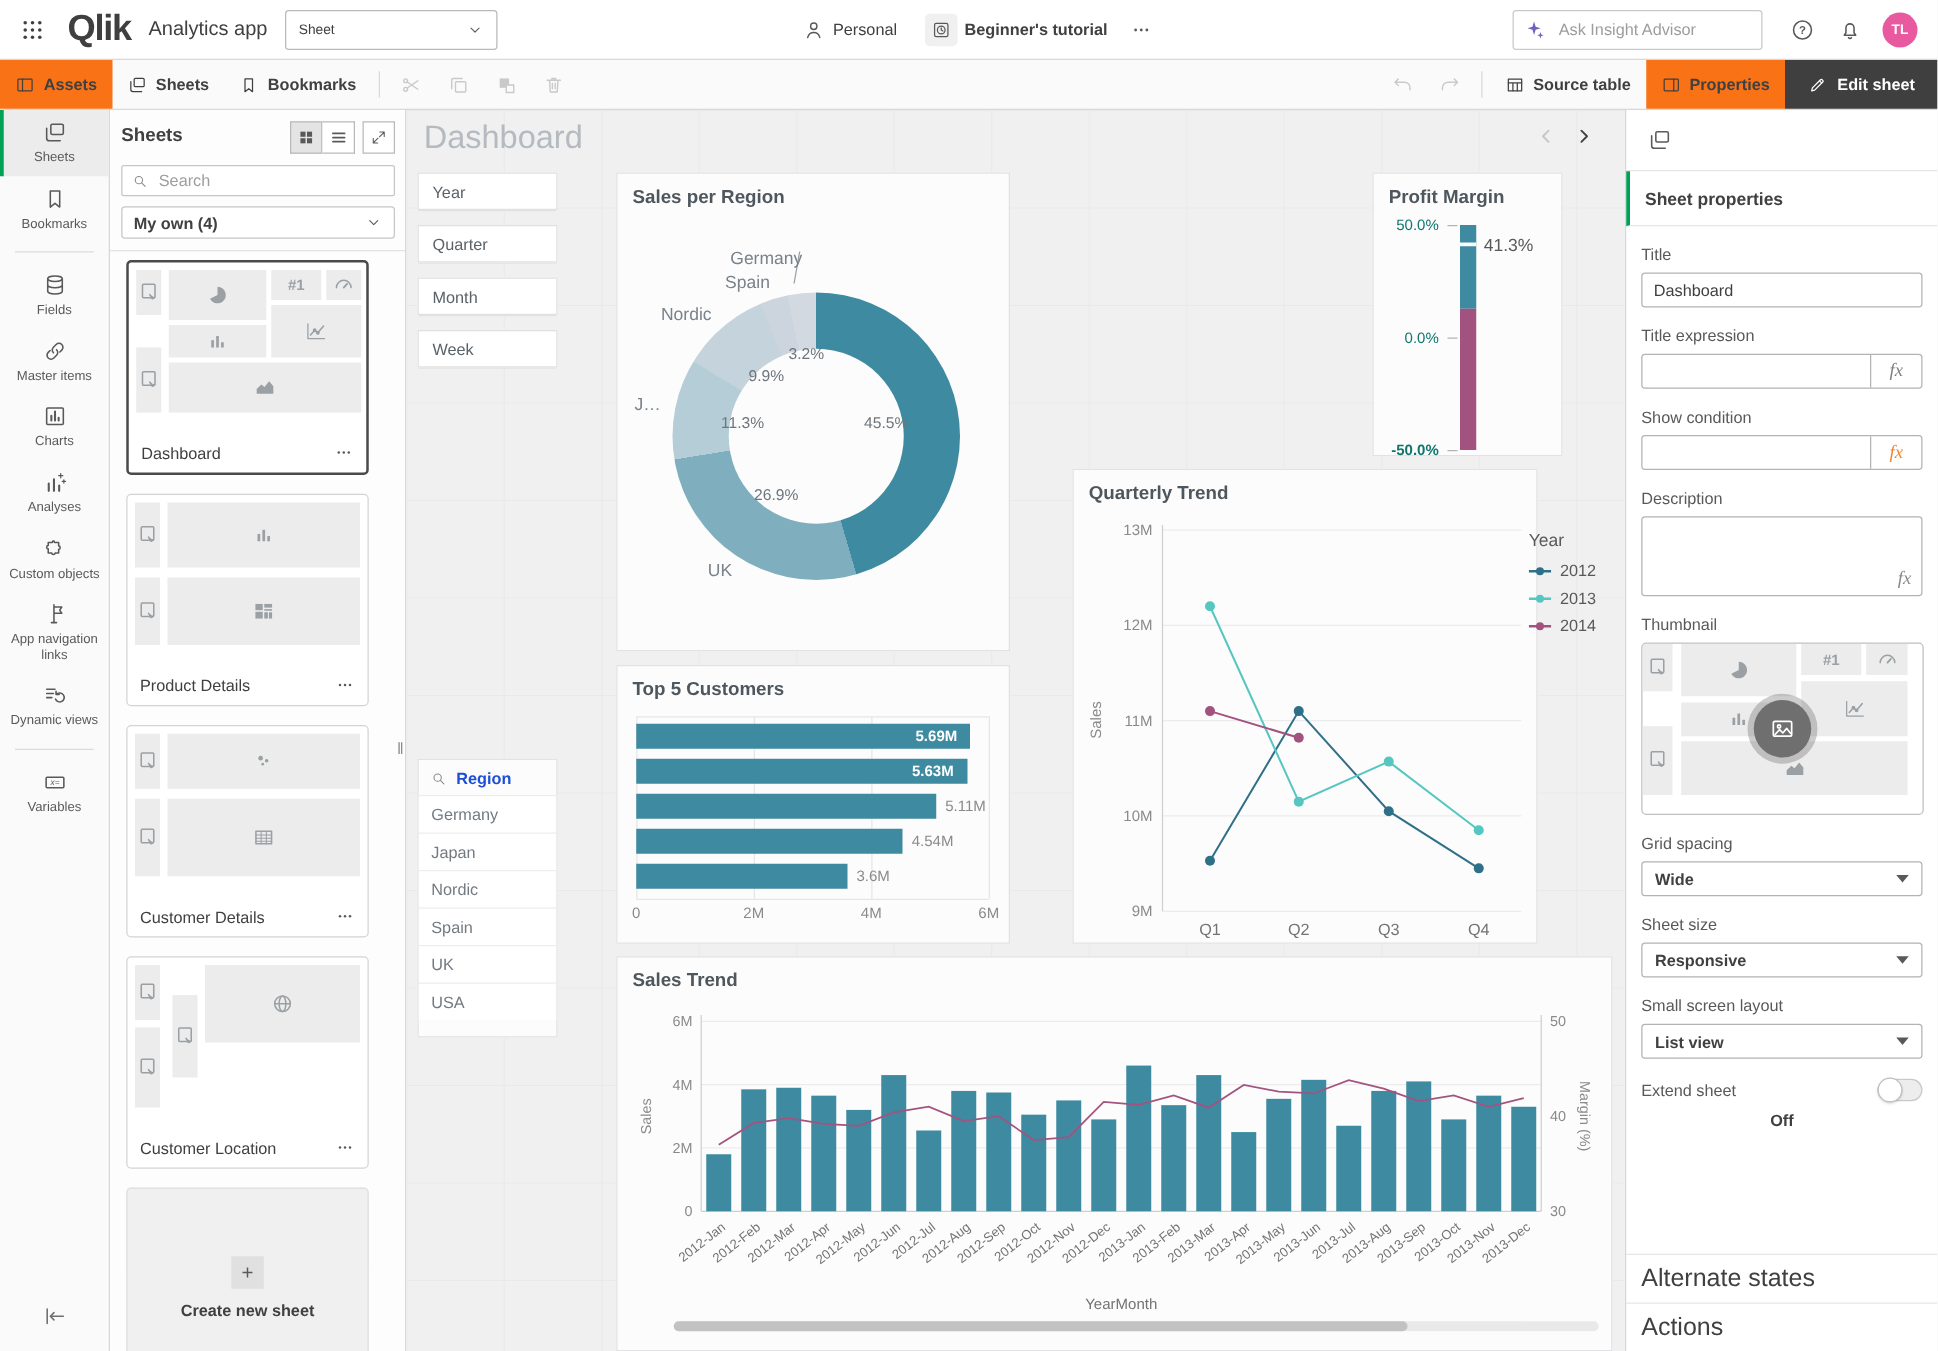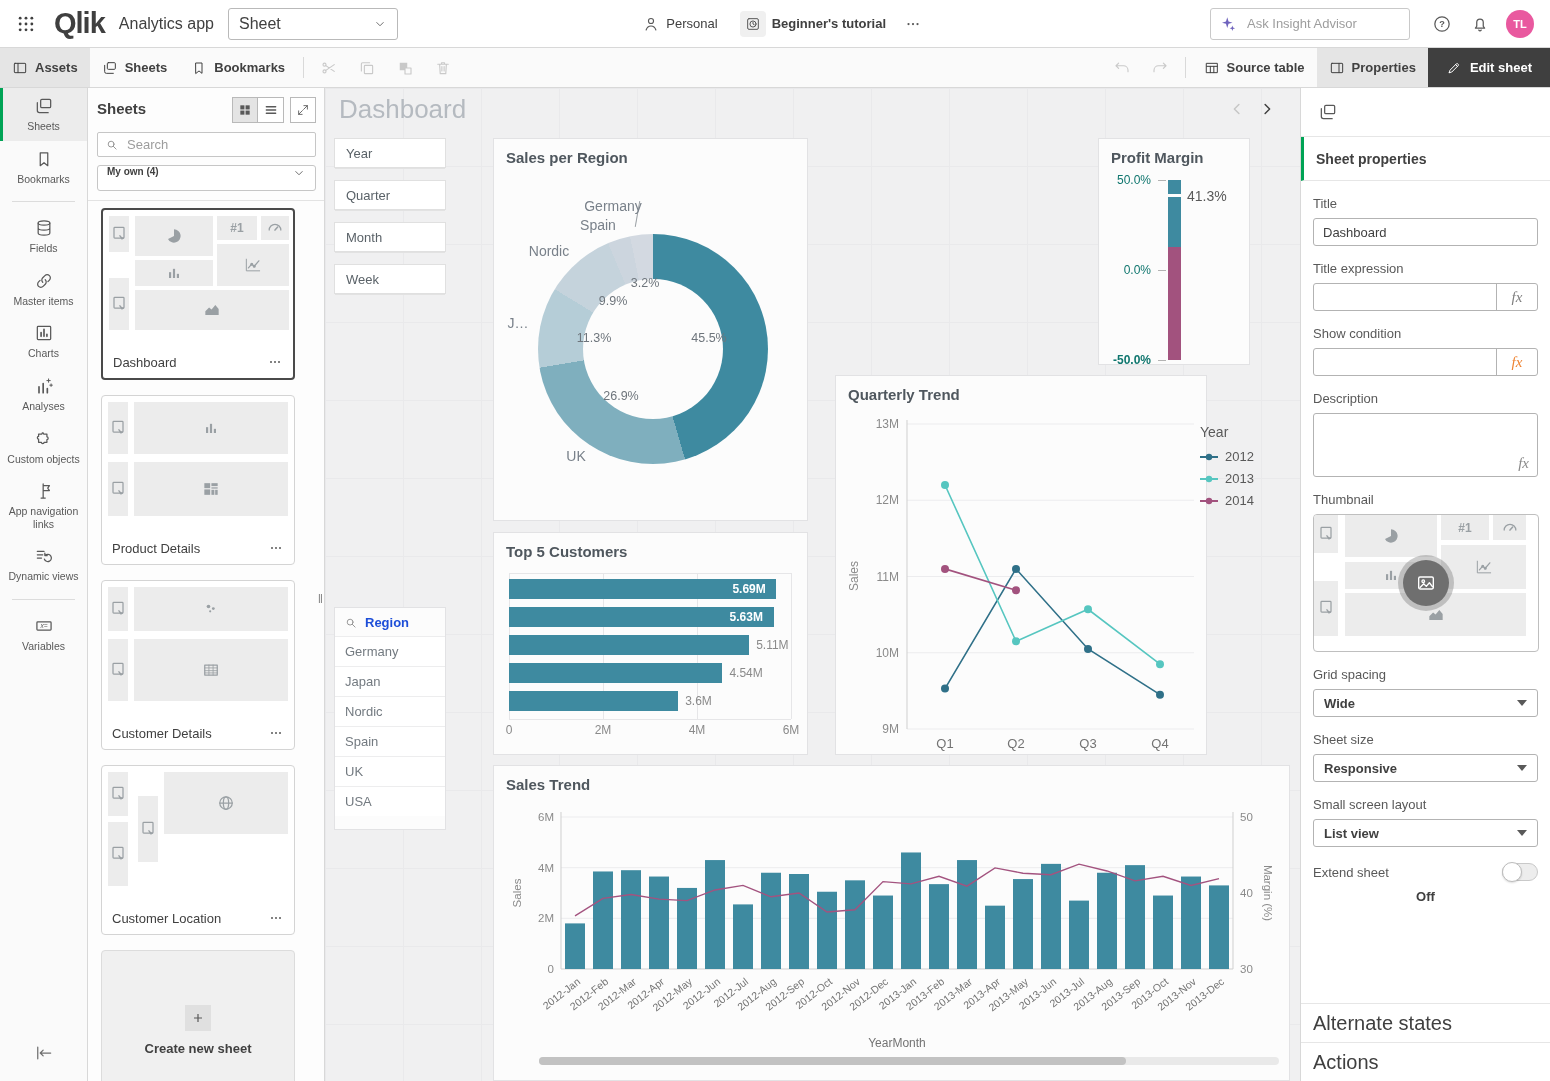--- a/index.html
+++ b/index.html
@@ -8,35 +8,35 @@
   .icon{display:inline-flex;flex:none;}
   .icon svg{width:100%;height:100%;display:block;}
   .i14{width:14px;height:14px}.i16{width:16px;height:16px}.i18{width:18px;height:18px}
   .i20{width:20px;height:20px}.i22{width:22px;height:22px}
   
   .topbar{position:absolute;left:0;top:0;width:1550px;height:48px;background:#fff;
           border-bottom:1px solid #d8d8d8;display:flex;align-items:center;box-sizing:border-box;padding:0 16px;z-index:5;}
   .qlik-logo{font-size:29px;font-weight:bold;color:#3f3f3f;letter-spacing:-1px;margin-left:18px;}
   .app-title{font-size:16px;color:#404040;margin-left:14px;}
   .sheet-select{width:170px;height:32px;border:1px solid #b9b9b9;border-radius:3px;display:flex;align-items:center;
-                padding:0 10px;box-sizing:border-box;margin-left:14px;justify-content:space-between;font-size:16px;color:#404040;cursor:pointer;}
+                padding:0 10px;box-sizing:border-box;margin-left:14px;justify-content:space-between;font-size:11px;color:#404040;cursor:pointer;}
   .tb-right{margin-left:auto;display:flex;align-items:center;}
   .tb-item{display:flex;align-items:center;gap:6px;font-size:13px;color:#404040;}
   .tut-icon{width:26px;height:26px;background:#f0f0f0;border-radius:4px;display:flex;align-items:center;justify-content:center;}
   .insight{width:200px;height:32px;border:1px solid #c9c9c9;border-radius:3px;display:flex;align-items:center;
            padding:0 8px;box-sizing:border-box;gap:8px;}
   .insight input{border:none;outline:none;flex:1;font-size:13px;color:#404040;font-family:inherit;background:transparent;}
   .insight input::placeholder{color:#9d9d9d;}
   .avatar{width:28px;height:28px;border-radius:50%;background:#e9599f;color:#fff;font-size:11px;font-weight:bold;
           display:flex;align-items:center;justify-content:center;}
   
   .toolbar{position:absolute;left:0;top:48px;width:1550px;height:40px;background:#fafafa;border-bottom:1px solid #d8d8d8;
            display:flex;align-items:stretch;box-sizing:border-box;z-index:5;}
   .tab{display:flex;align-items:center;gap:7px;padding:0 12px;font-size:13px;font-weight:bold;color:#404040;cursor:pointer;}
-  .tab.active{background:#e5e5e5;}
+  .tab.active{background:#f97316;}
   .tb-divider{width:1px;background:#d9d9d9;margin:9px 6px;}
   .tool-ico{display:flex;align-items:center;padding:0 10px;color:#c9c9c9;}
   .toolbar-right{margin-left:auto;display:flex;align-items:stretch;}
   .edit-sheet{background:#3f3f3f;color:#fff;display:flex;align-items:center;gap:8px;padding:0 18px;font-size:13px;font-weight:bold;cursor:pointer;}
   
   .rail{position:absolute;left:0;top:88px;width:88px;height:993px;background:#fafafa;border-right:1px solid #d8d8d8;box-sizing:border-box;}
   .rail-item{position:relative;display:flex;flex-direction:column;align-items:center;gap:4px;padding:8px 2px;cursor:pointer;color:#595959;}
   .rail-item .lbl{font-size:10.5px;text-align:center;line-height:1.2;color:#595959;}
   .rail-item.active{background:#ececec;}
   .rail-item.active::before{content:"";position:absolute;left:0;top:0;bottom:0;width:3px;background:#00a355;}
@@ -48,22 +48,22 @@
   .sp-toggles{position:absolute;left:144px;top:9px;display:flex;}
   .sp-btn{width:26px;height:26px;border:1px solid #b9b9b9;display:flex;align-items:center;justify-content:center;color:#595959;background:#fff;cursor:pointer;box-sizing:border-box;}
   .sp-btn.active{background:#e4e4e4;}
   .sp-btn + .sp-btn{border-left:none;}
   .sp-expand{position:absolute;left:202px;top:9px;}
   .sp-search{position:absolute;left:9px;top:44px;width:219px;height:25px;border:1px solid #c6c6c6;border-radius:2px;background:#fff;
              display:flex;align-items:center;gap:6px;padding:0 7px;box-sizing:border-box;color:#8a8a8a;}
   .sp-search input{border:none;outline:none;flex:1;font-size:13px;font-family:inherit;background:transparent;color:#404040;}
   .sp-search input::placeholder{color:#9d9d9d;}
   .sp-collection{position:absolute;left:9px;top:77px;width:219px;height:26px;border:1px solid #c6c6c6;border-radius:3px;background:#fff;
-                 display:flex;justify-content:space-between;padding:0 9px;box-sizing:border-box;
-                 font-size:10px;font-weight:bold;color:#404040;cursor:pointer;}
+                 display:flex;align-items:center;justify-content:space-between;padding:12px 9px;box-sizing:border-box;
+                 font-size:13px;font-weight:bold;color:#404040;cursor:pointer;}
   .sp-div{position:absolute;left:0;top:112px;width:100%;height:1px;background:#e3e3e3;}
   .sheet-list{position:absolute;left:13px;top:120px;width:198px;}
   .sheet-card{width:194px;border:1px solid #d4d4d4;border-radius:4px;background:#fff;margin-bottom:15px;box-sizing:border-box;cursor:pointer;}
   .sheet-card.selected{border:2px solid #4a4a4a;}
   .sheet-thumb{position:relative;height:126px;margin:6px;}
   .mini-box{position:absolute;background:#ececec;display:flex;align-items:center;justify-content:center;color:#9aa0a4;}
   .mini-box .icon{color:#9aa0a4;}
   .mini-num{font-size:12px;font-weight:bold;color:#9aa0a4;}
   .sheet-label{display:flex;align-items:center;justify-content:space-between;padding:6px 10px 8px 10px;font-size:13px;color:#404040;}
   .create-card{width:194px;height:160px;background:#f0f0f0;border:1px solid #dcdcdc;border-radius:4px;box-sizing:border-box;
@@ -769,21 +769,21 @@
       <div class="g-bar" style="top: 55.16px; height: 3px; background: rgb(252, 252, 252);"></div>
       <div class="g-tick" style="top: 41px;"></div>
       <div class="g-lbl" style="top: 41px;">50.0%</div>
       <div class="g-tick" style="top: 131px;"></div>
       <div class="g-lbl" style="top: 131px;">0.0%</div>
       <div class="g-tick" style="top: 221px;"></div>
       <div class="g-lbl" style="top: 221px; font-weight: bold;">-50.0%</div>
       <div class="g-val" style="top: 56.66px;">41.3%</div>
     </div>
 
-  <div class="card" id="qtrend-card" style="left:510px;top:287px;width:372px;height:380px">
+  <div class="card" id="qtrend-card" style="left:533px;top:287px;width:372px;height:380px">
     <div class="card-title">Quarterly Trend</div>
   <svg width="430" height="378" style="position:absolute;left:0;top:0">
         <line x1="71" y1="48" x2="358" y2="48" stroke="#ececee" stroke-width="1"></line>
         <text x="63" y="52" text-anchor="end" font-size="12" fill="#8a8a8a">13M</text>
         <line x1="71" y1="124.25" x2="358" y2="124.25" stroke="#ececee" stroke-width="1"></line>
         <text x="63" y="128.25" text-anchor="end" font-size="12" fill="#8a8a8a">12M</text>
         <line x1="71" y1="200.5" x2="358" y2="200.5" stroke="#ececee" stroke-width="1"></line>
         <text x="63" y="204.5" text-anchor="end" font-size="12" fill="#8a8a8a">11M</text>
         <line x1="71" y1="276.75" x2="358" y2="276.75" stroke="#ececee" stroke-width="1"></line>
         <text x="63" y="280.75" text-anchor="end" font-size="12" fill="#8a8a8a">10M</text>

